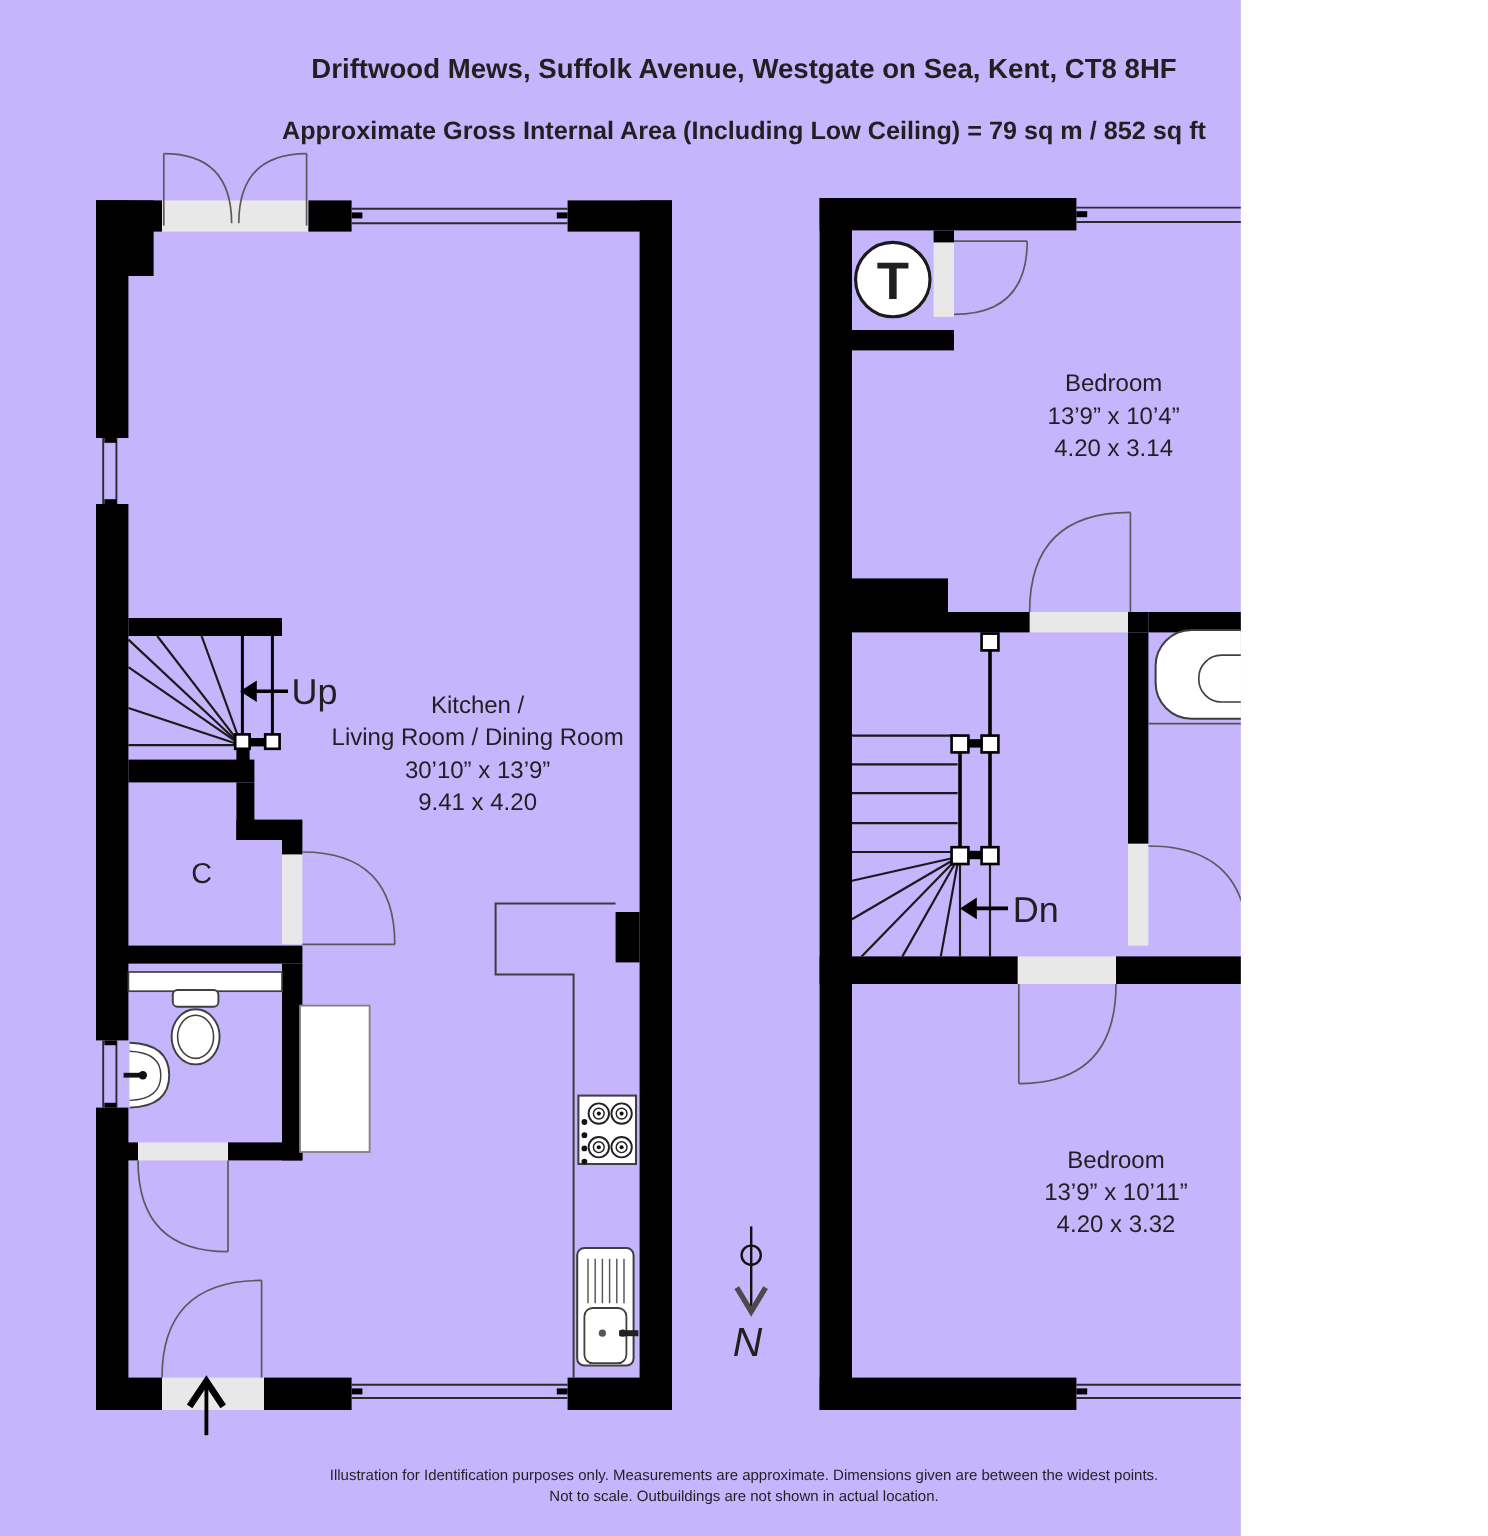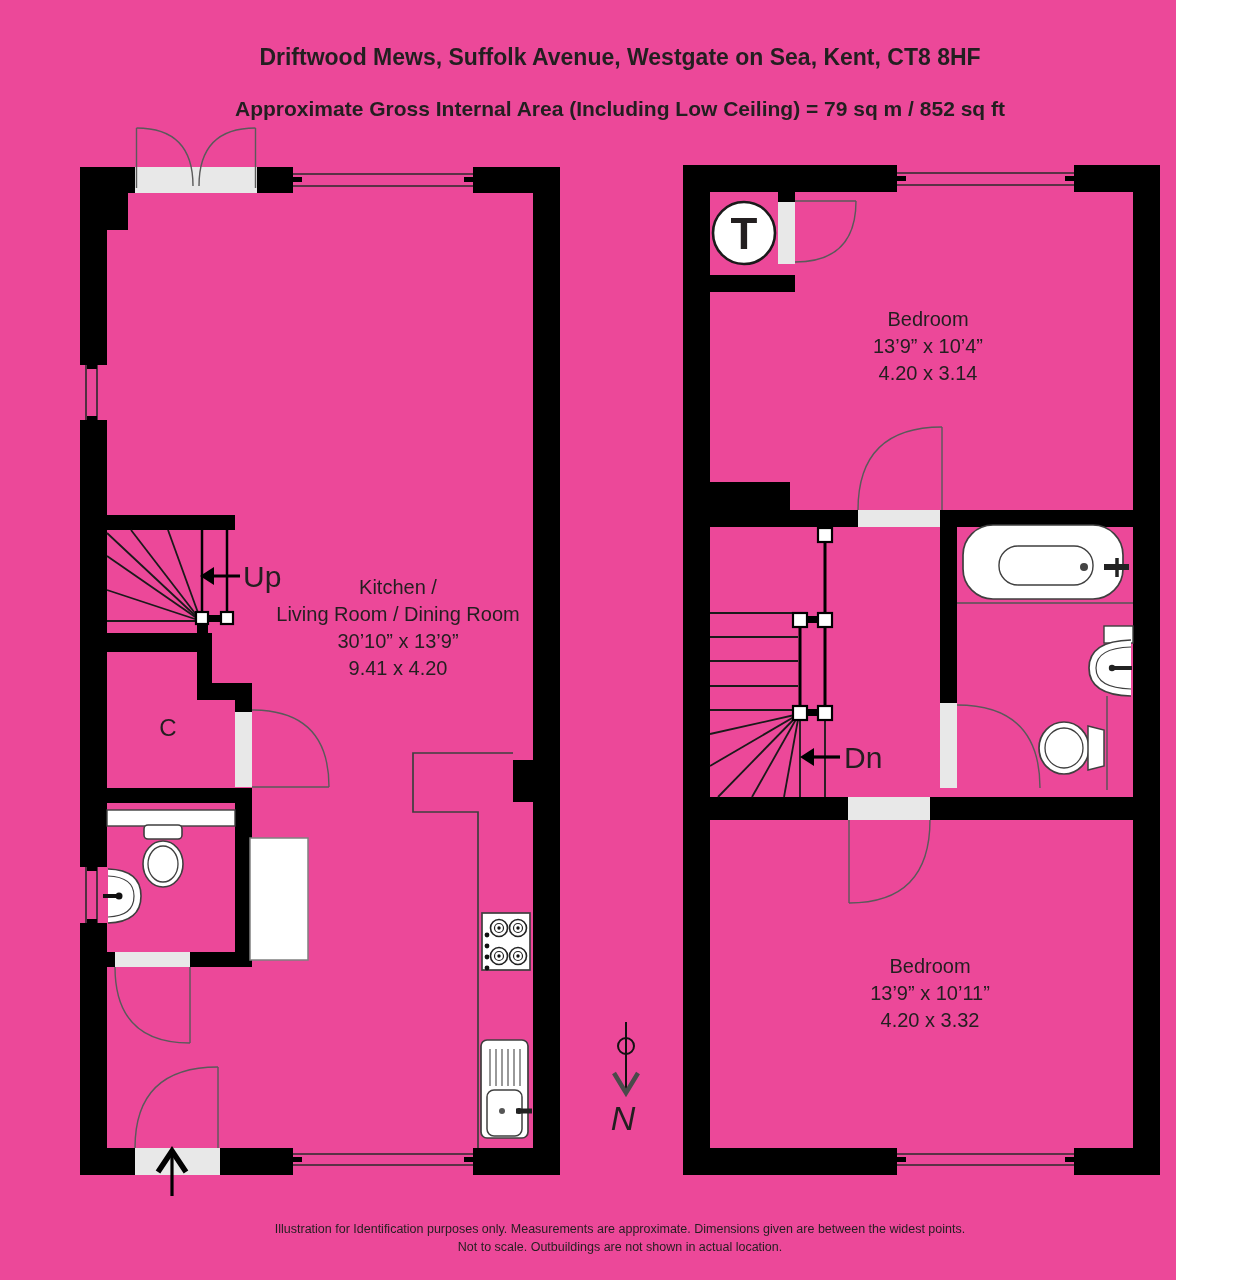--- a/index.html
+++ b/index.html
@@ -1,16 +1,16 @@
 <!DOCTYPE html>
 <html><head>
 <meta charset="utf-8">
 <style>
   html,body{margin:0;padding:0;background:#ffffff;}
-  .page{position:relative;width:1176px;height:1280px;background:#ec4899;overflow:hidden;}
+  .page{position:relative;width:1034px;height:1280px;background:#c4b5fd;overflow:hidden;}
   svg{display:block;}
   text{font-family:"Liberation Sans",sans-serif;fill:#231f20;}
   .hdr{font-size:23px;font-weight:700;}
   .sub{font-size:21px;font-weight:700;}
   .room{font-size:20px;}
   .dir{font-size:30px;}
   .closet{font-size:24px;}
   .tank{font-size:44px;font-weight:700;}
   .north{font-size:34px;font-style:italic;}
   .foot{font-size:12.5px;}

